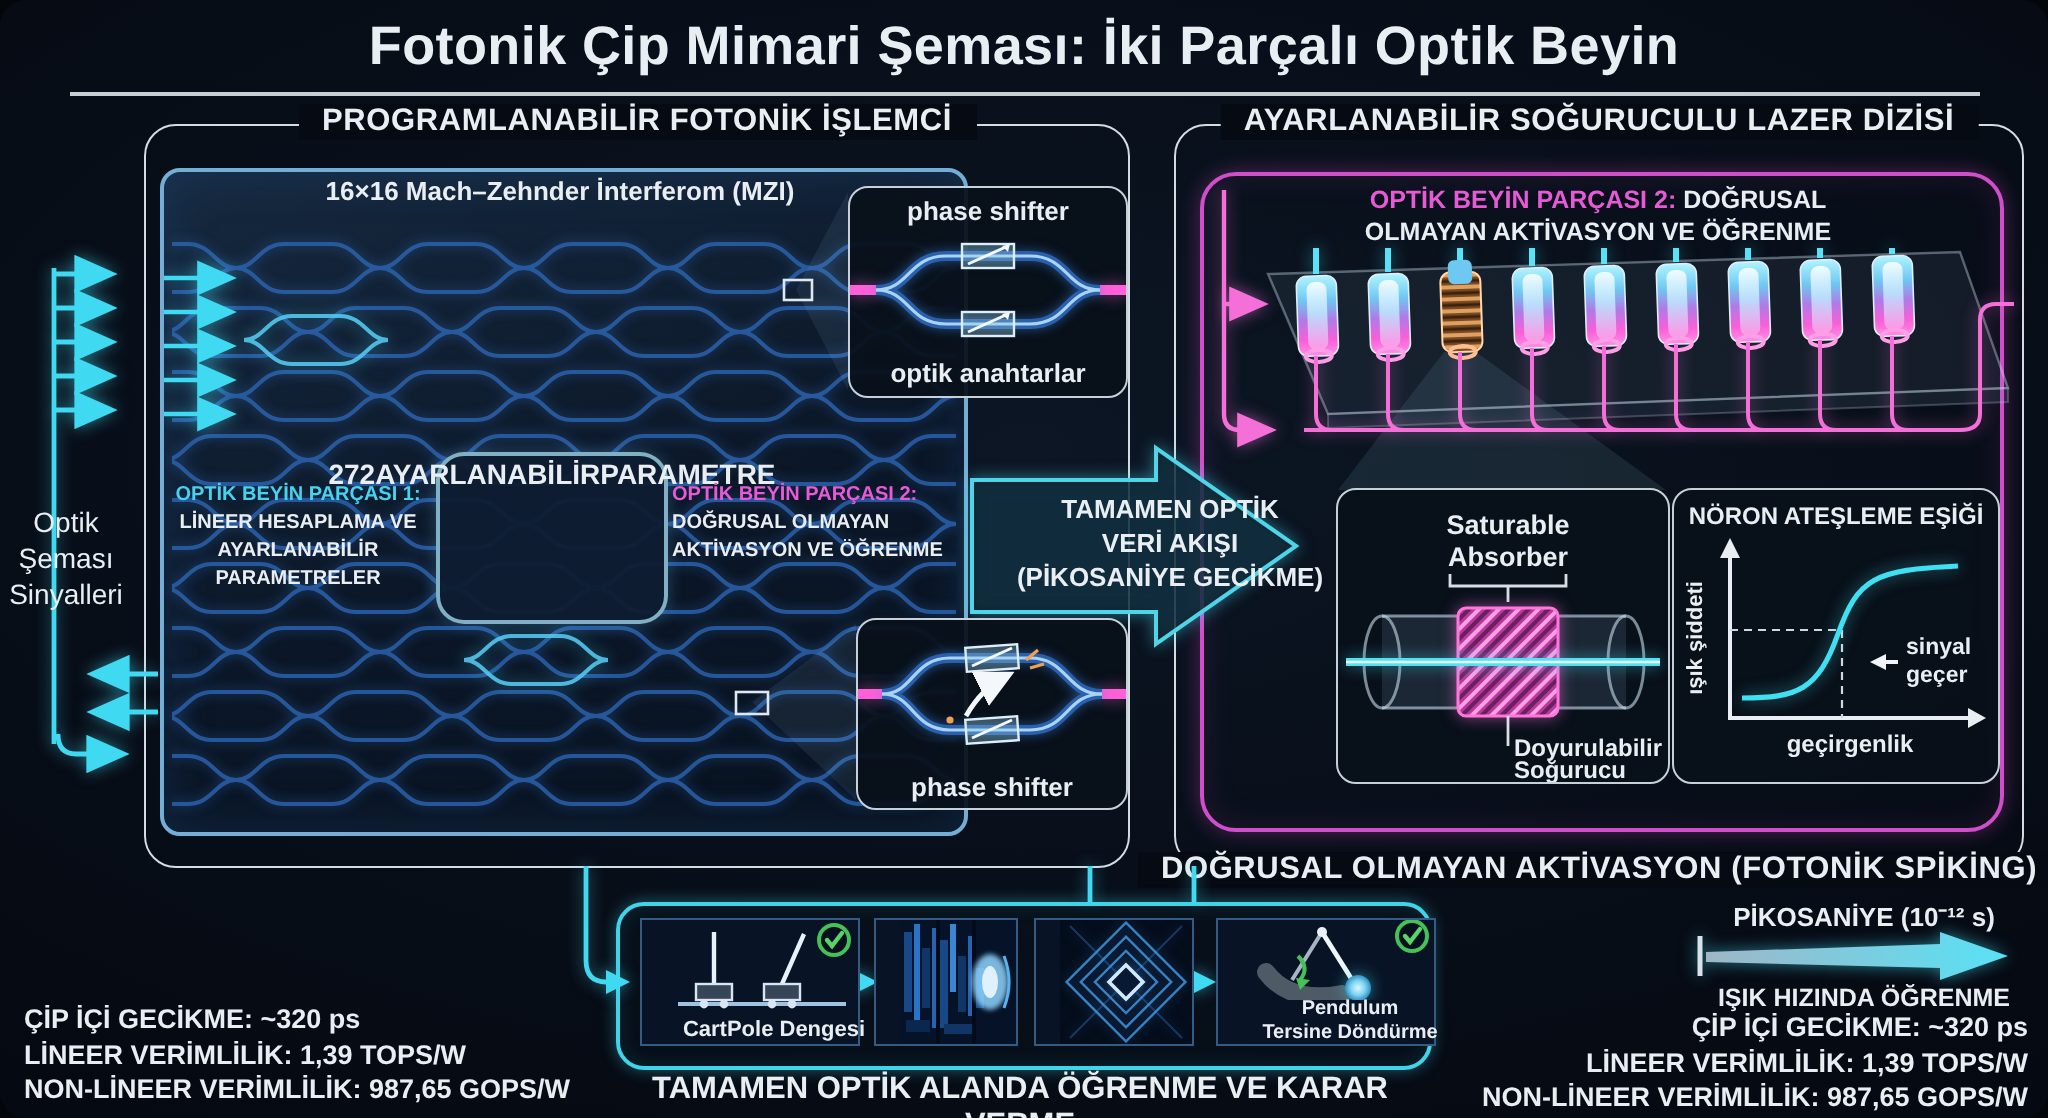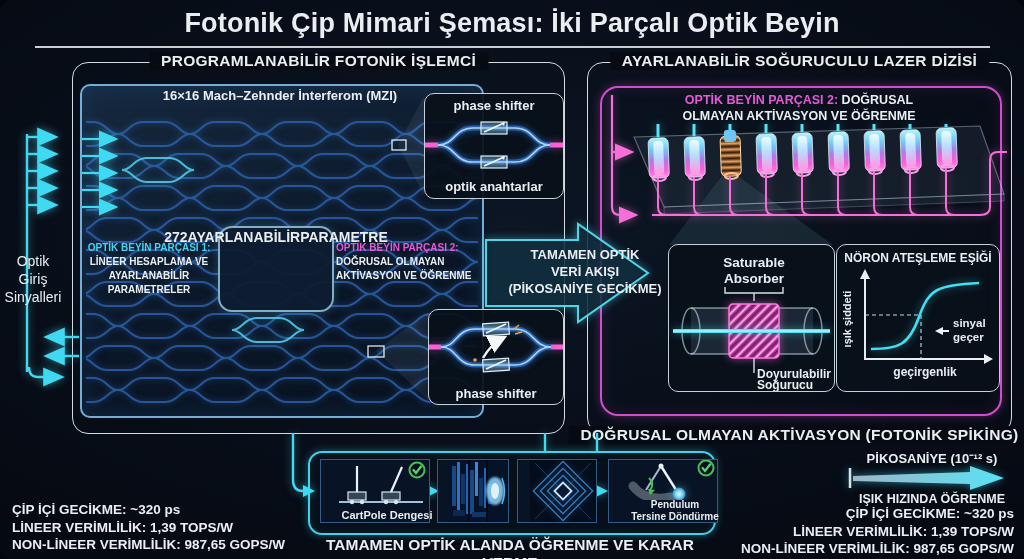--- a/index.html
+++ b/index.html
@@ -99,21 +99,21 @@
   </div>
 
   <div class="txt b" style="left:336px;top:241px;width:142px;font-size:10px;line-height:14px;">
     <div style="color:#e65ad6;">OPTİK BEYİN PARÇASI 2:</div>
     <div>DOĞRUSAL OLMAYAN</div>
     <div>AKTİVASYON VE ÖĞRENME</div>
   </div>
 
   <div class="txt ctr b" style="left:0;top:252px;width:66px;font-size:14px;line-height:18px;font-weight:normal;">
     <div>Optik</div>
-    <div>Giriş</div>
+    <div>Şeması</div>
     <div>Sinyalleri</div>
   </div>
 
   <div class="inset" style="left:424px;top:93px;width:138px;height:104px;">
     <div class="cap" style="top:4px;">phase shifter</div>
     <svg width="138" height="52" viewBox="0 0 138 52" style="margin-top:25px;">
       <g class="mgG" stroke="#ff5fd8" stroke-width="5">
           <path d="M0,26 H13 M125,26 H138" fill="none"></path>
         </g>
       <g fill="none" class="blG">

